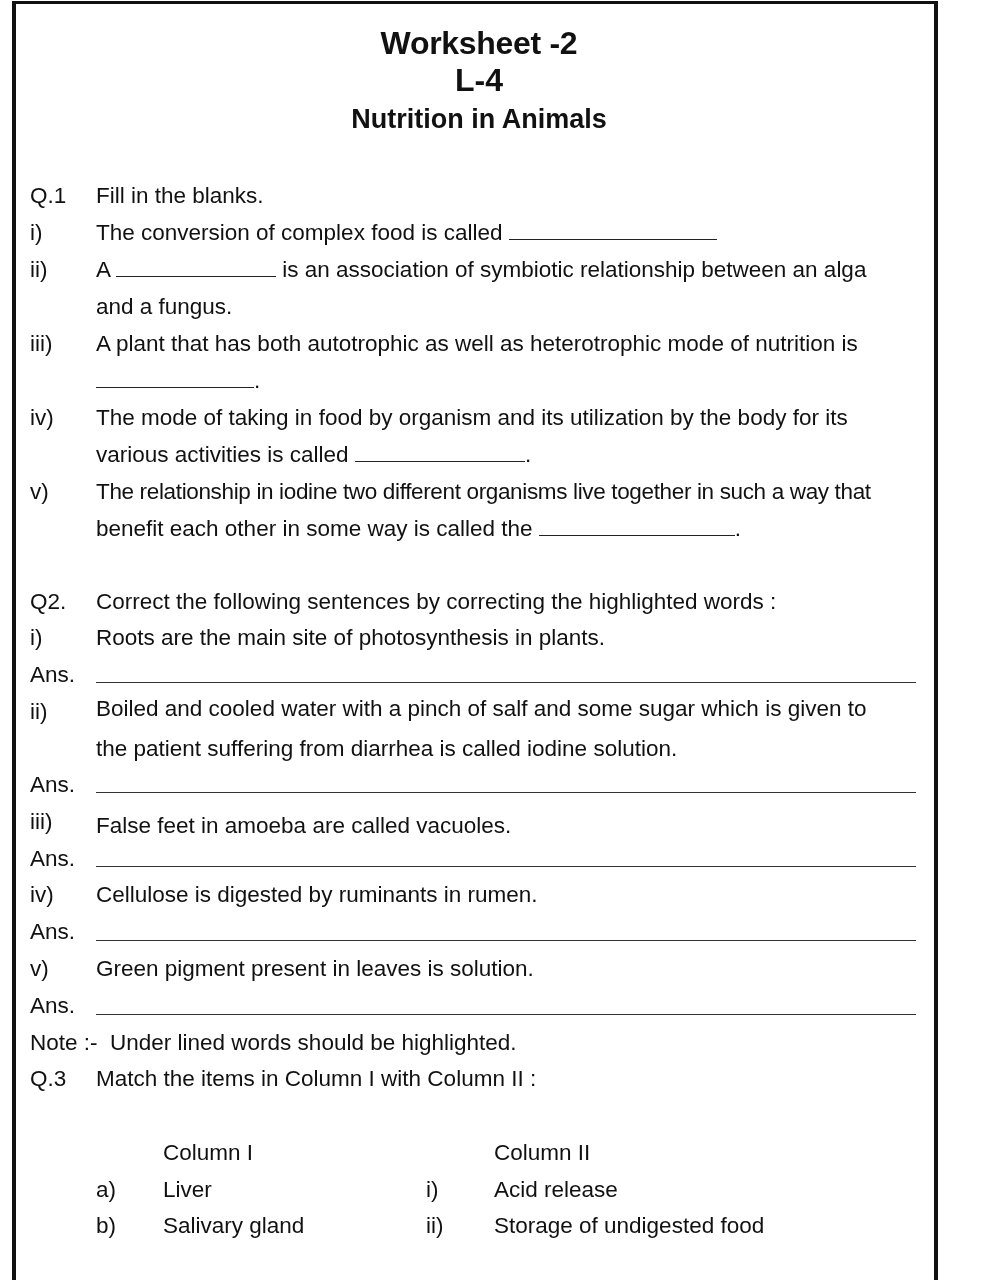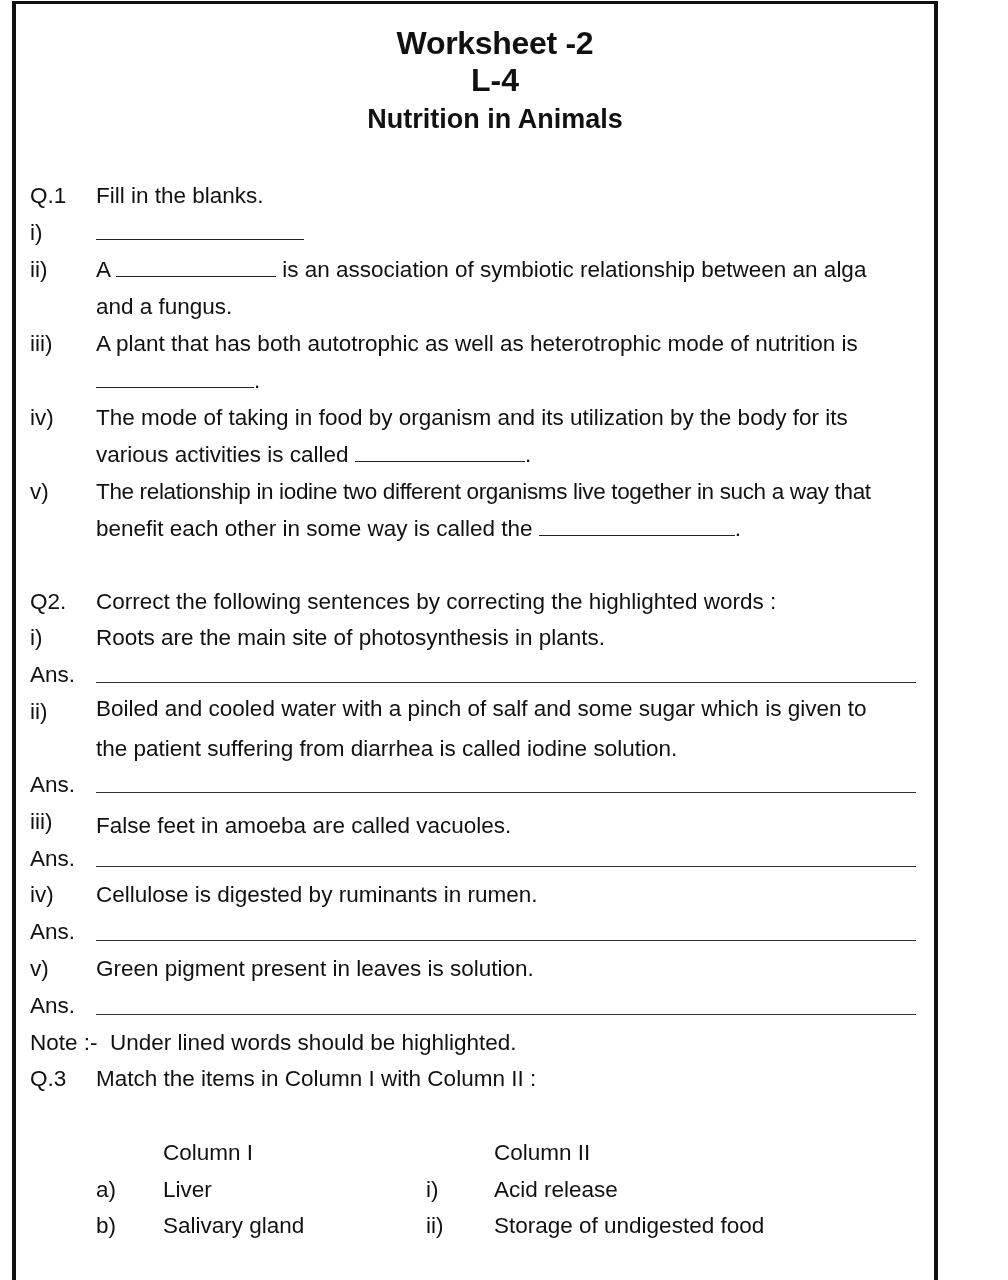--- a/index.html
+++ b/index.html
@@ -1,21 +1,21 @@
 <!DOCTYPE html>
 <html><head>
 <meta charset="utf-8">
 <style>
   html, body { margin: 0; padding: 0; background: #ffffff; }
   body { width: 1008px; height: 1280px; position: relative; overflow: hidden;
          font-family: "Liberation Sans", sans-serif; color: #111; }
   .page { position: absolute; left: 12px; top: 1px; width: 926px; height: 1300px;
           border-left: 4px solid #111; border-top: 3px solid #111; border-right: 4px solid #111;
           box-sizing: border-box; }
-  .title { position: absolute; left: 0; width: 958px; text-align: center; font-weight: bold; padding-left: 16px; }
+  .title { position: absolute; left: 0; width: 958px; text-align: center; font-weight: bold; }
   .t1 { top: 25px; font-size: 32px; letter-spacing: -0.3px; }
   .t2 { top: 62px; font-size: 32px; }
   .t3 { top: 104px; font-size: 27px; }
   .line { position: absolute; font-size: 22.5px; white-space: nowrap; line-height: 26px; }
   .num { position: absolute; left: 30px; font-size: 22.5px; line-height: 26px; }
   .txt { position: absolute; left: 96px; font-size: 22.5px; line-height: 26px; white-space: nowrap; }
   .blank { display: inline-block; border-bottom: 1.5px solid #222; height: 18px; vertical-align: baseline; }
   .u { text-underline-offset: 3px; }
   .ansline { position: absolute; left: 96px; width: 820px; border-bottom: 1.5px solid #333; }
 </style>
@@ -27,20 +27,21 @@
 <div class="title t1">Worksheet -2</div>
 <div class="title t2">L-4</div>
 <div class="title t3">Nutrition in Animals</div>
 
 <div>
   <div class="num" style="top:183px">Q.1</div>
   <div class="txt" style="top:183px">Fill in the blanks.</div>
 
   <div class="num" style="top:220px">i)</div>
   <div class="txt" style="top:220px">
+    <span>The conversion of complex food is called</span>
     <span class="blank" style="width:208px"></span>
   </div>
 
   <div class="num" style="top:257px">ii)</div>
   <div class="txt" style="top:257px">
     <span>A</span>
     <span class="blank" style="width:160px"></span>
     <span>is an association of symbiotic relationship between an alga</span>
   </div>
   <div class="txt" style="top:294px">and a fungus.</div>

